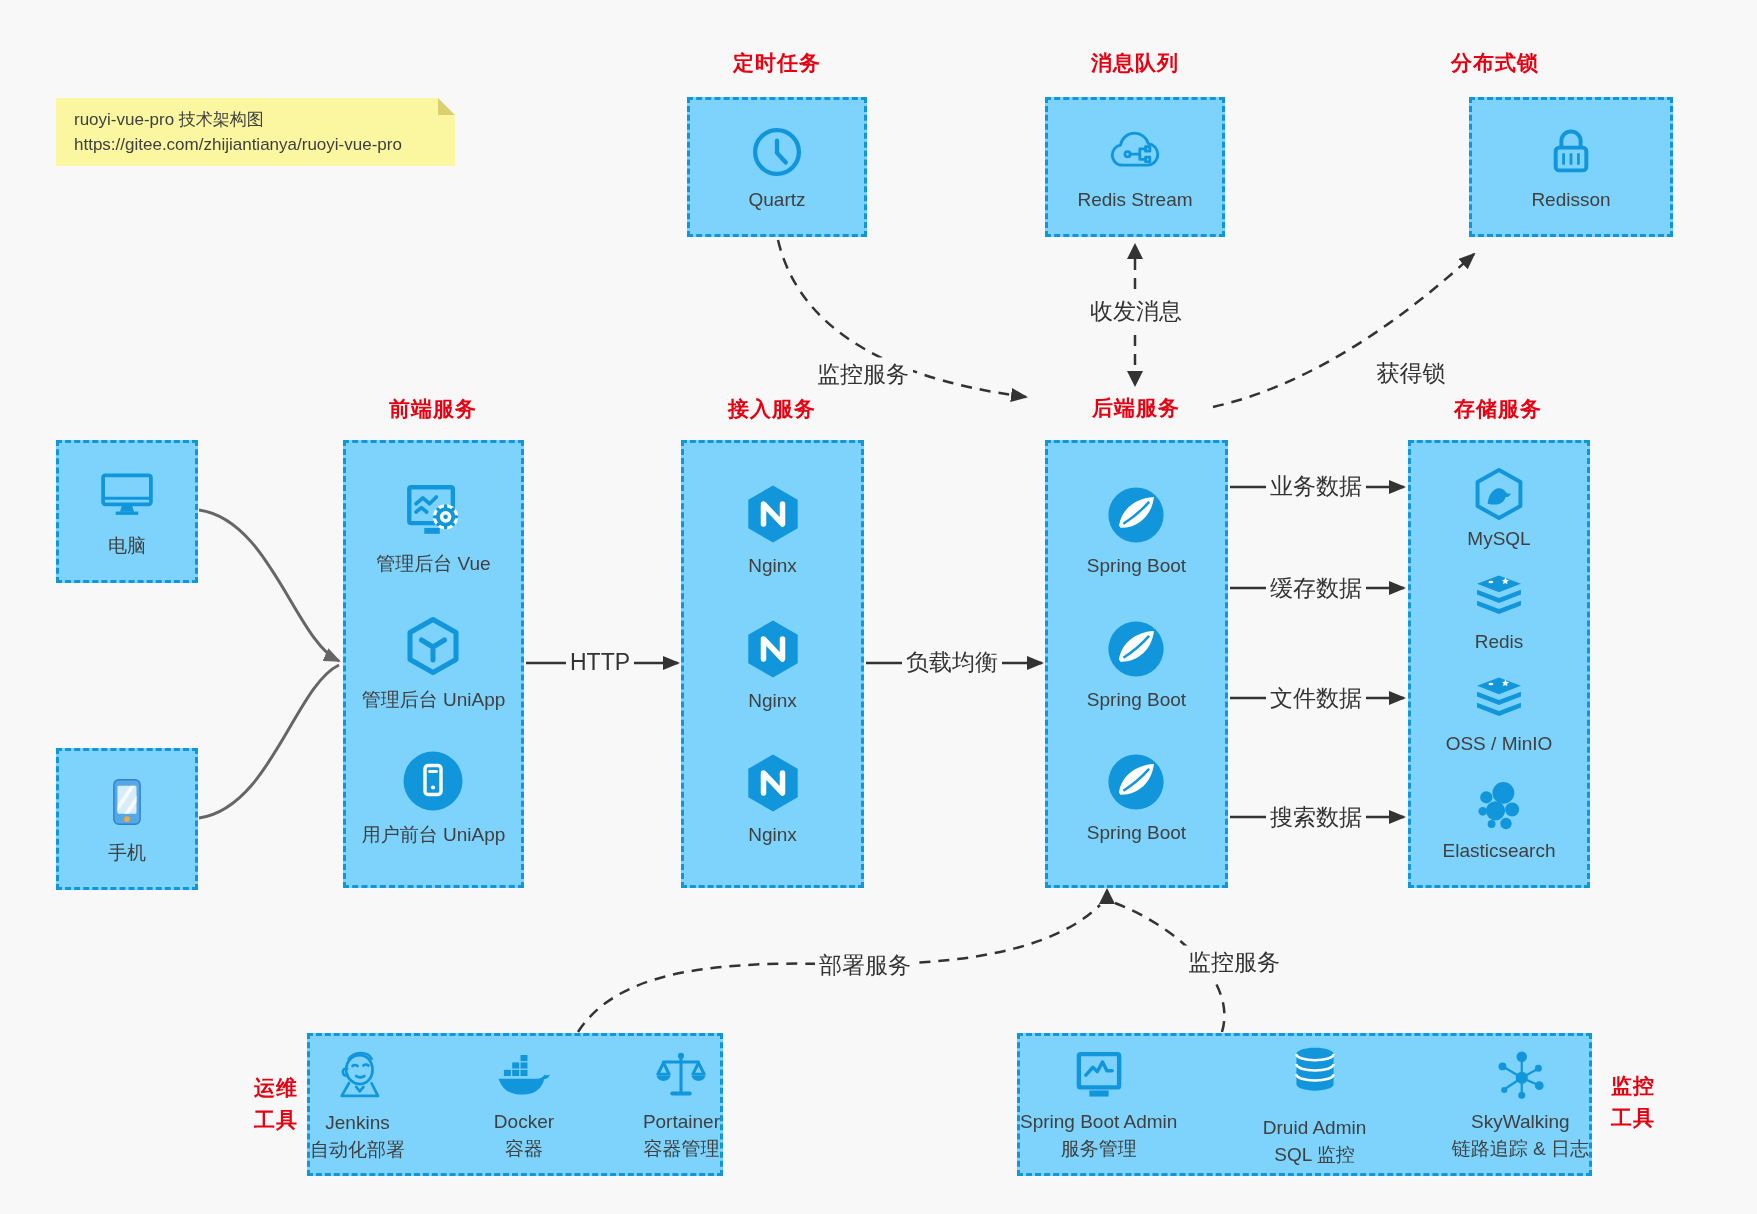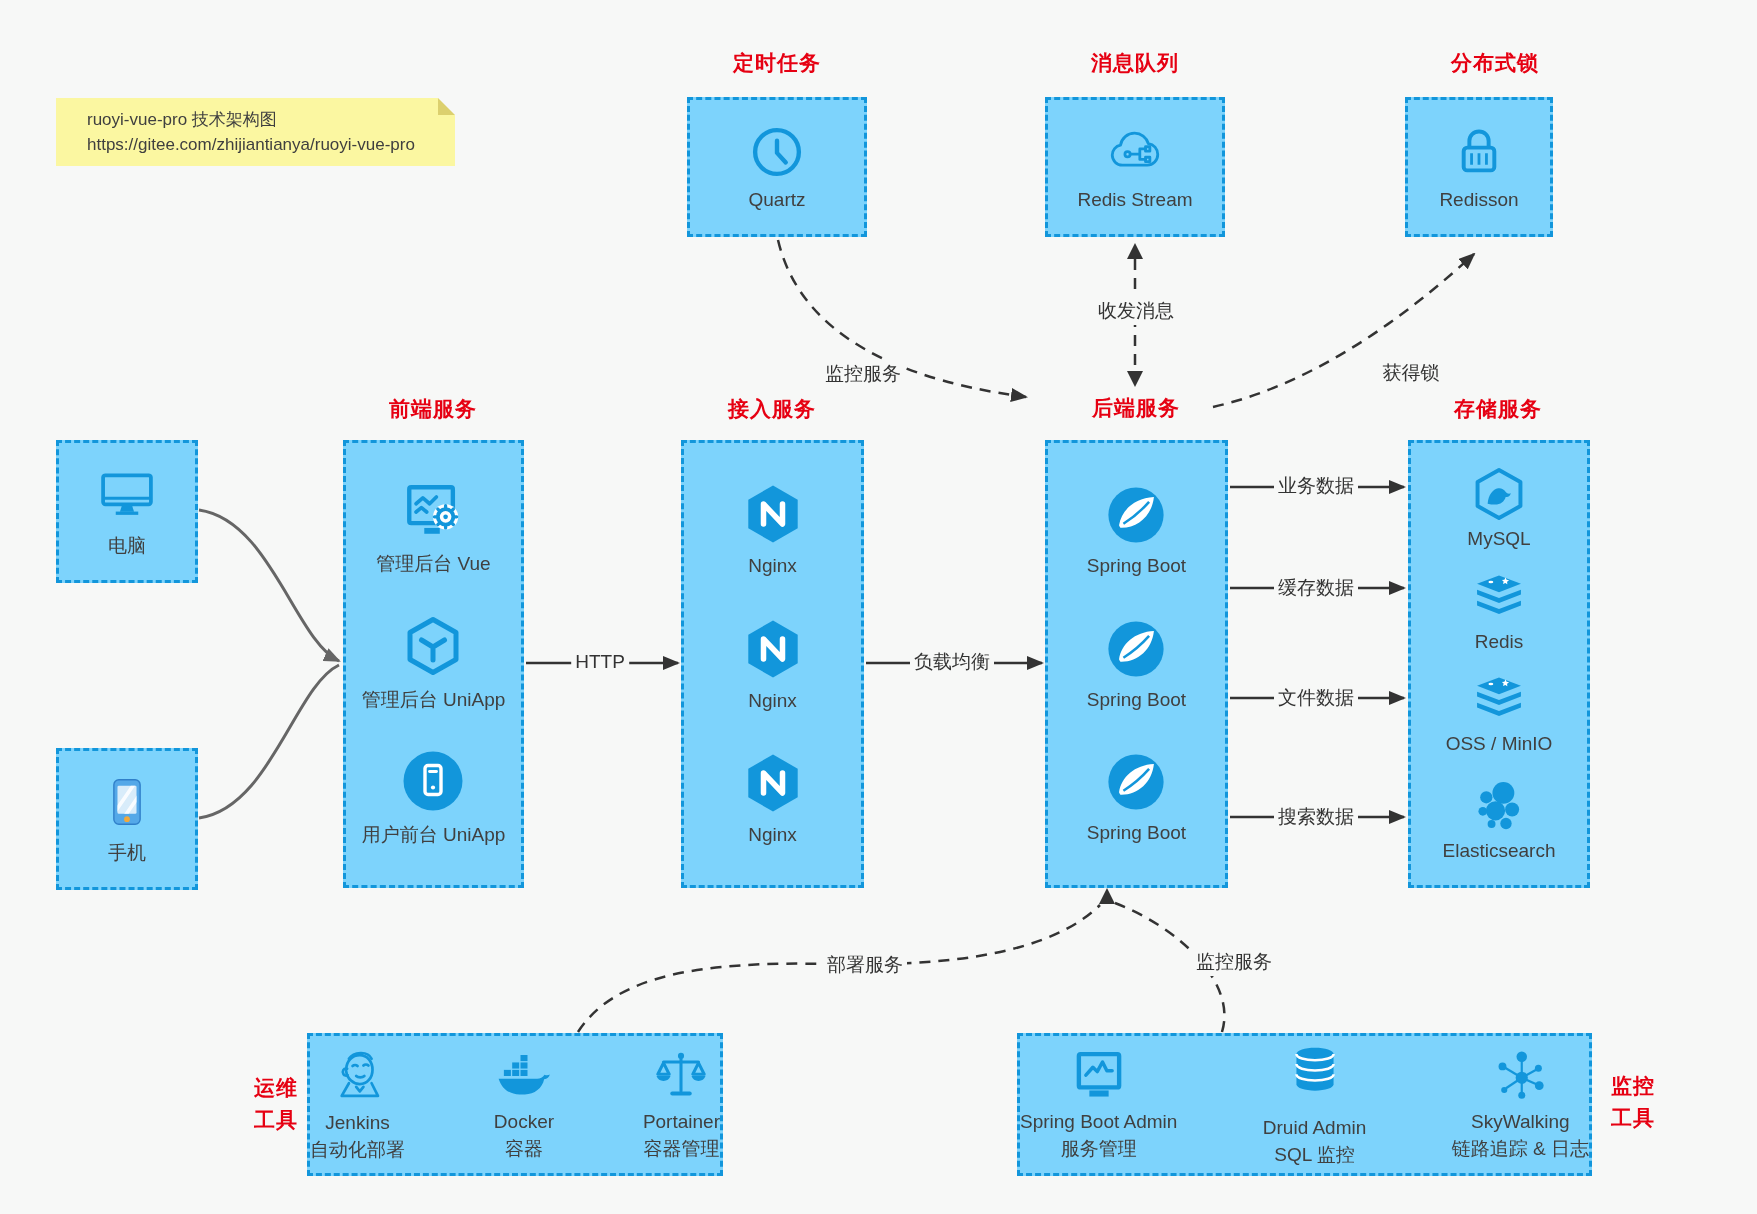--- a/index.html
+++ b/index.html
@@ -8,24 +8,24 @@
   .wires{position:absolute;left:0;top:0;z-index:5;pointer-events:none;}
   .box{position:absolute;border:3px dashed #1296db;background:#7dd3fc;box-sizing:border-box;z-index:1;}
   .vstack{display:flex;flex-direction:column;align-items:center;justify-content:space-evenly;}
   .hstack{display:flex;flex-direction:row;align-items:center;justify-content:space-between;}
   .item{display:flex;flex-direction:column;align-items:center;gap:9px;}
   .ilabel{font-size:19px;color:#404040;text-align:center;white-space:nowrap;}
   .ilabel2{font-size:19px;line-height:27px;color:#404040;text-align:center;white-space:nowrap;}
   .gtitle{position:absolute;transform:translate(-50%,-50%);color:#e60012;font-weight:bold;
           font-size:21px;z-index:6;white-space:nowrap;letter-spacing:1px;}
   .side-title{line-height:32px;text-align:center;font-family:Liberation Mono, monospace;}
-  .elabel{position:absolute;transform:translate(-50%,-50%);font-size:19px;color:#333;
+  .elabel{position:absolute;transform:translate(-50%,-50%);font-size:23px;color:#333;
           background:#f7f8f7;padding:1px 4px;z-index:6;white-space:nowrap;}
   .note{position:absolute;left:56px;top:98px;width:399px;height:68px;background:#fbf7a1;
-        box-sizing:border-box;padding:9px 31px;z-index:2;color:#3f3f3f;font-size:17px;line-height:25px;}
+        box-sizing:border-box;padding:9px 18px;z-index:2;color:#3f3f3f;font-size:17px;line-height:25px;}
   .note-fold{position:absolute;right:0;top:0;width:0;height:0;
              border-top:17px solid #f7f8f7;border-left:17px solid #dcd06e;}
   .icon{display:block;}
 </style>
 </head>
 <body>
 
 <div class="canvas">
 
   <svg class="wires" width="1757" height="1214" viewBox="0 0 1757 1214">
@@ -109,21 +109,21 @@
           <circle cx="23.5" cy="34.5" r="3"></circle>
           <path d="M26.5 34.5 H37.5 M37.5 28.5 V40.5 M37.5 28.5 H44 M37.5 40.5 H44"></path>
           <rect x="44" y="26" width="5" height="5"></rect>
           <rect x="44" y="38" width="5" height="5"></rect>
         </g>
       </svg>
       <div class="ilabel">Redis Stream</div>
     </div>
   </div>
 
-  <div class="box vstack" style="left:1405px;top:97px;width:148px;height:140px">
+  <div class="box vstack" style="left:1469px;top:97px;width:204px;height:140px">
     <div class="item">
       <svg class="icon" width="56" height="56" viewBox="0 0 64 64">
         <g fill="none" stroke="#1296db" stroke-width="4.5">
           <path d="M21 27 V19.5 C21 13 26 8.5 32 8.5 C38 8.5 43 13 43 19.5 V27"></path>
           <rect x="14.5" y="27" width="35" height="26" rx="4"></rect>
           <path d="M23.5 33.5 V46.5 M32 33.5 V46.5 M40.5 33.5 V46.5" stroke-width="3.2"></path>
         </g>
       </svg>
       <div class="ilabel">Redisson</div>
     </div>

